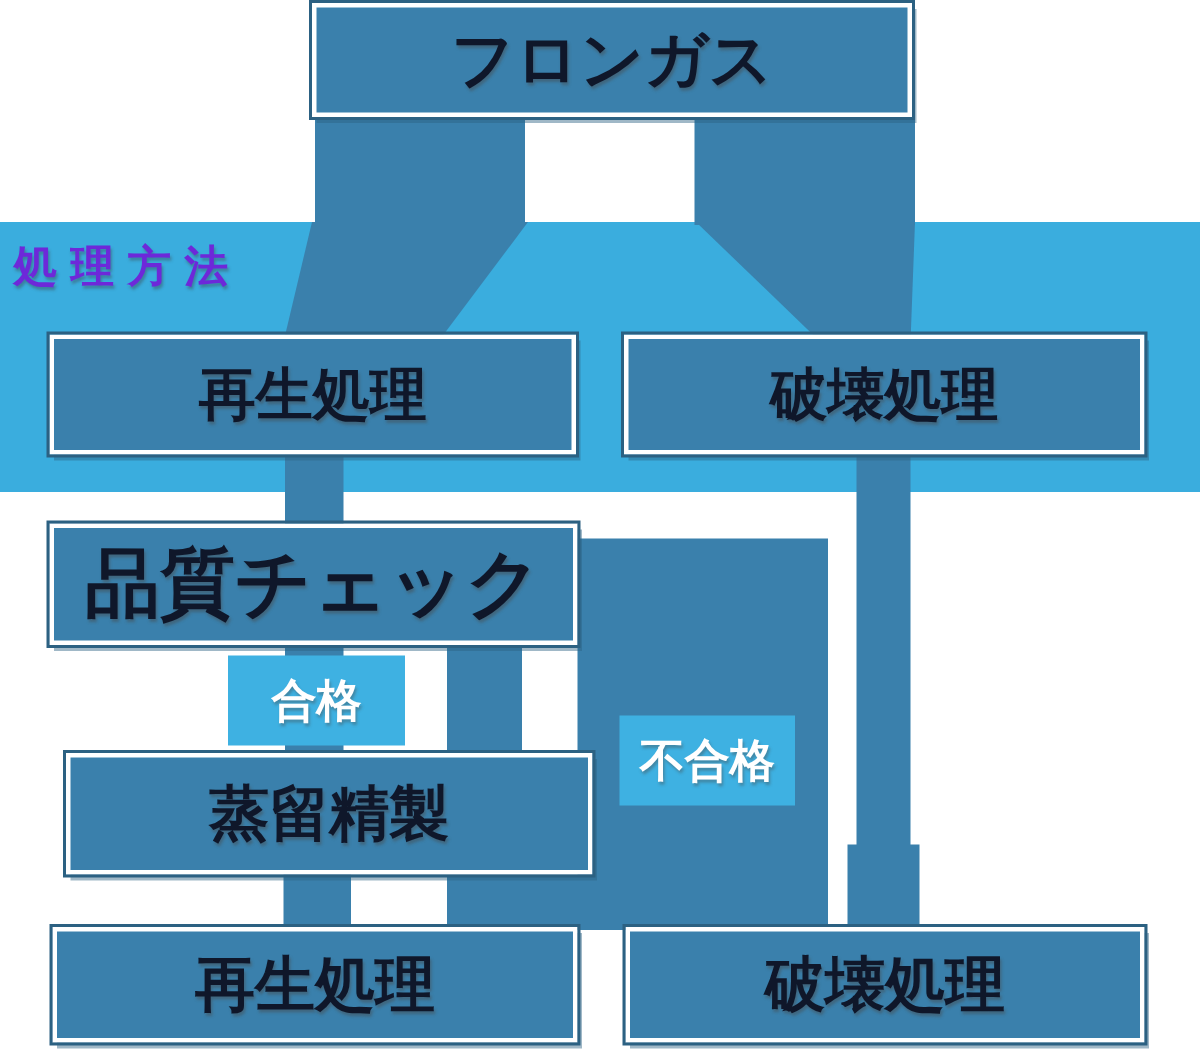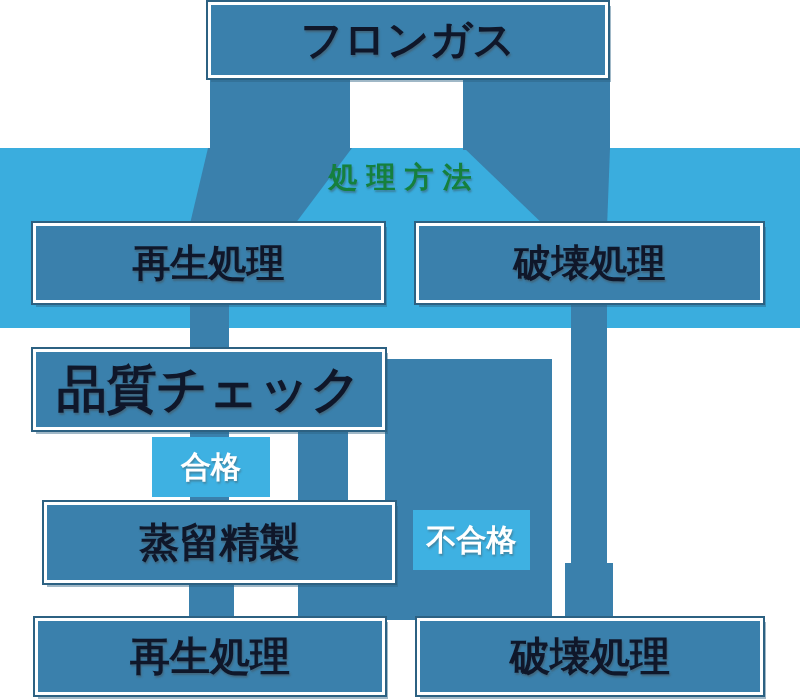--- a/index.html
+++ b/index.html
@@ -27,33 +27,33 @@
   }
   
   .badge{
     position:absolute;z-index:4;box-sizing:border-box;background:#3eb1e2;
     display:flex;align-items:center;justify-content:center;
     color:#ffffff;font-weight:bold;font-size:30px;
     text-shadow:1px 2px 2px rgba(70,70,70,0.4);white-space:nowrap;
   }
   .band-label{
     position:absolute;left:0;top:158px;width:800px;z-index:2;
-    text-align:center;color:#15803d;font-weight:bold;font-size:29px;
+    text-align:left;color:#6d28d9;font-weight:bold;font-size:29px;
     letter-spacing:9px;text-indent:9px;
     text-shadow:1px 2px 2px rgba(60,60,60,0.4);
   }
   #title-box   {left:208px;top:2px;  width:400px;height:76px;font-size:42px;}
   #band-left   {left:33px; top:223px;width:351px;height:80px;font-size:38px;}
   #band-right  {left:416px;top:223px;width:347px;height:80px;font-size:38px;}
   #quality     {left:33px; top:349px;width:352px;height:81px;font-size:50px;}
   #distill     {left:44px; top:502px;width:351px;height:81px;font-size:40px;}
   #bottom-left {left:35px; top:618px;width:350px;height:77px;font-size:40px;}
   #bottom-right{left:417px;top:618px;width:346px;height:77px;font-size:40px;}
   #pass        {left:152px;top:437px;width:118px;height:60px;}
-  #fail        {left:413px;top:477px;width:117px;height:60px;margin-top:33px;}
+  #fail        {left:413px;top:477px;width:117px;height:60px;}
 </style>
 </head>
 <body>
 
 <div id="stage">
 
   <div class="band"></div>
 
   <svg id="connectors" width="800" height="700" viewBox="0 0 800 700">
     <rect x="210" y="60" width="140" height="90"></rect>

